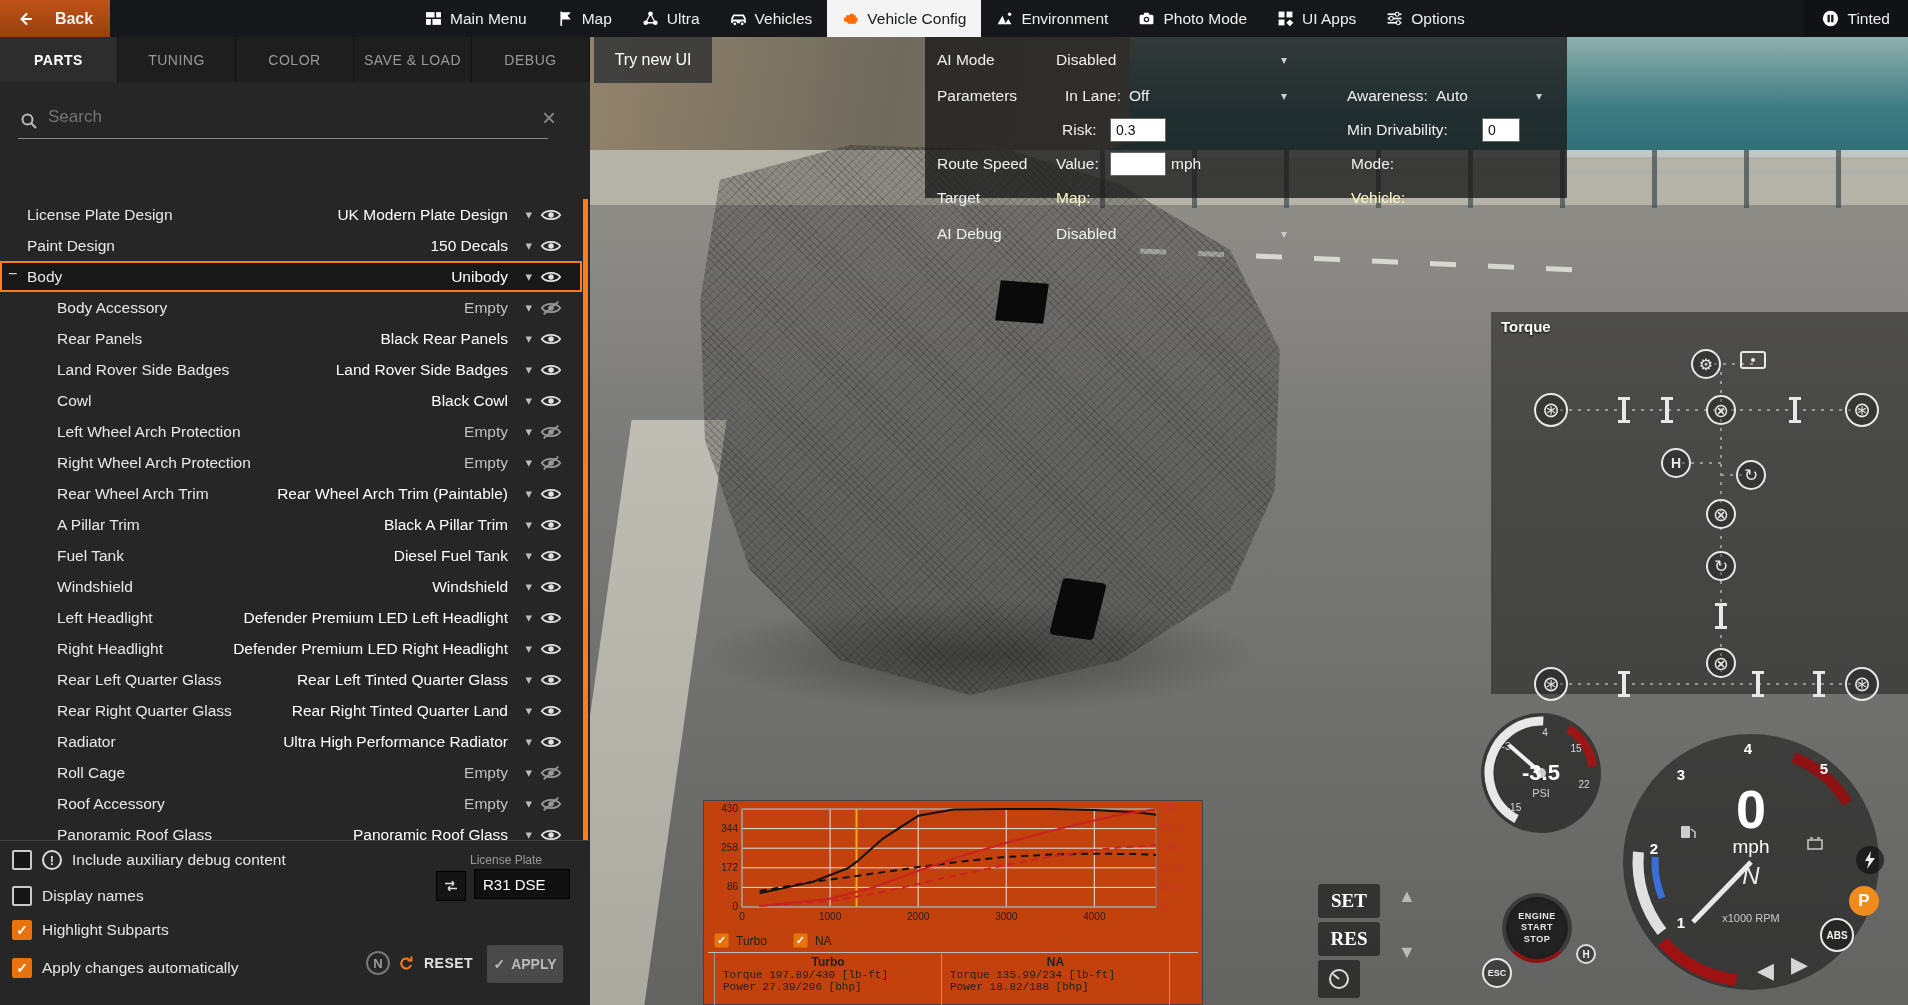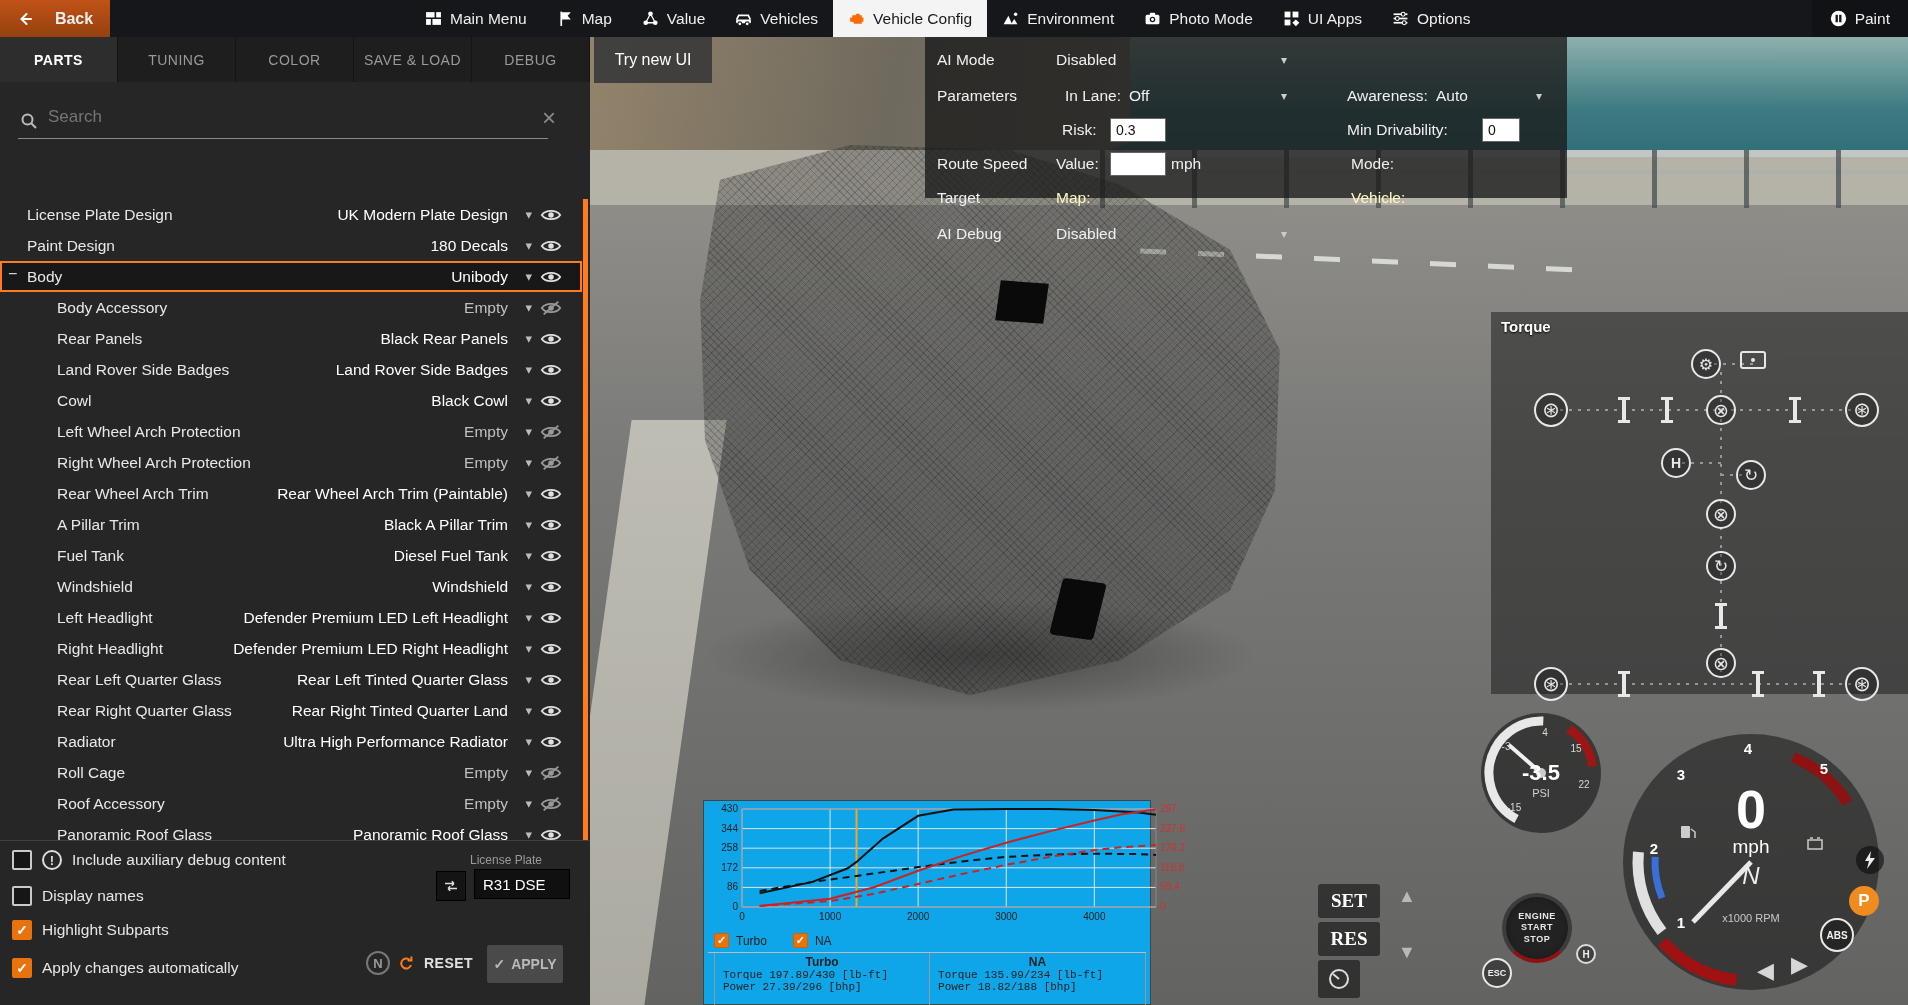--- a/index.html
+++ b/index.html
@@ -140,21 +140,21 @@
   [data-name="differential-icon"]::before{content:"⊗";font-size:19px;}
   [data-name="fan-icon"]::before{content:"⚙";font-size:16px;}
   [data-name="rotor-icon"]::before{content:"↻";font-size:17px;}
   [data-name="h-gear-icon"]::before{content:"H";font-weight:bold;font-size:14px;}
   .tq-shaft{position:absolute;width:12px;height:26px;border-top:3px solid #e8e8e8;border-bottom:3px solid #e8e8e8;}
   .tq-shaft::before{content:"";position:absolute;left:4px;top:0;width:4px;height:20px;background:#e8e8e8;}
   .tq-rect{position:absolute;width:26px;height:18px;border:2px solid #e8e8e8;border-radius:3px;}
   .tq-rect::before{content:"";position:absolute;left:9px;top:5px;width:4px;height:4px;background:#e8e8e8;border-radius:50%;}
 
   
-  #graph-panel{position:absolute;left:703px;top:800px;width:448px;height:205px;background:#0ea5e9;
+  #graph-panel{position:absolute;left:703px;top:800px;width:500px;height:205px;background:#c2410c;
       border:1px solid #444;z-index:8;padding:2px 4px;}
   #legend{display:flex;align-items:center;gap:26px;height:24px;padding-left:6px;border-bottom:1px solid #bbb;}
   .legend-item{display:flex;align-items:center;gap:7px;font-size:12px;color:#222;cursor:pointer;}
   .cb.sm{width:15px;height:15px;border-width:1px;background:#fff;border-color:#999;}
   .cb.sm.checked{background:#e8720c;border-color:#c96408;}
   .cb.sm.checked::before{font-size:11px;}
   #stats{display:flex;height:52px;font-family:"Liberation Mono",monospace;color:#222;}
   .stat-col{width:228px;padding:2px 8px;border-right:1px solid #999;}
   .stat-col:first-child{border-left:1px solid #999;margin-left:6px;}
   .stat-title{text-align:center;font-weight:bold;font-size:12px;font-family:"Liberation Sans",sans-serif;}
@@ -465,21 +465,21 @@
               <path d="M2 8 C6 2 18 2 22 8 C18 14 6 14 2 8 Z" fill="none" stroke="currentColor" stroke-width="2"></path>
               <circle cx="12" cy="8" r="3" fill="currentColor"></circle>
               <line class="slash" x1="4" y1="15" x2="20" y2="1" stroke="currentColor" stroke-width="2"></line>
             </svg>
           </span>
         </div>
 
         <div class="prow" data-name="part-row">
           <span class="expander" data-name="collapse-toggle-icon"></span>
           <span class="plabel" data-name="part-slot-label">Paint Design</span>
-          <span class="pvalue" data-name="part-value">180 Decals</span>
+          <span class="pvalue" data-name="part-value">150 Decals</span>
           <span class="caret" data-name="chevron-down-icon"></span>
           <span class="eye" data-name="eye-icon">
             <svg viewBox="0 0 24 16">
               <path d="M2 8 C6 2 18 2 22 8 C18 14 6 14 2 8 Z" fill="none" stroke="currentColor" stroke-width="2"></path>
               <circle cx="12" cy="8" r="3" fill="currentColor"></circle>
               <line class="slash" x1="4" y1="15" x2="20" y2="1" stroke="currentColor" stroke-width="2"></line>
             </svg>
           </span>
         </div>
 
@@ -839,21 +839,21 @@
       </div>
       <div class="menu-item" data-name="menu-item-mods">
         <span class="mi" data-name="mods-icon">
             <svg viewBox="0 0 16 16">
               <path d="M8 3.5 L3.5 12 M8 3.5 L12.5 12 M3.5 12 H12.5" stroke="#fff" stroke-width="1.2" fill="none"></path>
               <circle cx="8" cy="3.5" r="2.2" fill="#fff"></circle>
               <circle cx="3.5" cy="12" r="2.2" fill="#fff"></circle>
               <circle cx="12.5" cy="12" r="2.2" fill="#fff"></circle>
             </svg>
           </span>
-        <span data-name="menu-item-label">Value</span>
+        <span data-name="menu-item-label">Ultra</span>
       </div>
       <div class="menu-item" data-name="menu-item-vehicles">
         <span class="mi" data-name="vehicles-icon">
             <svg viewBox="0 0 16 16">
               <path d="M1.5 9 L3.5 5 h9 l2 4" fill="none" stroke="#fff" stroke-width="1.6"></path>
               <rect x="1" y="9" width="14" height="3.5" rx="1.2" fill="#fff"></rect>
               <circle cx="4.5" cy="13" r="1.8" fill="#fff" stroke="#15171b"></circle>
               <circle cx="11.5" cy="13" r="1.8" fill="#fff" stroke="#15171b"></circle>
             </svg>
           </span>
@@ -916,17 +916,17 @@
       </div>
     </div>
     <div id="pause-btn" data-name="pause-button">
       <span class="mi" data-name="pause-icon">
           <svg viewBox="0 0 16 16">
             <circle cx="8" cy="8" r="7.2" fill="#fff"></circle>
             <rect x="5.2" y="4.5" width="2.2" height="7" fill="#15171b"></rect>
             <rect x="8.6" y="4.5" width="2.2" height="7" fill="#15171b"></rect>
           </svg>
         </span>
-      <span data-name="pause-label">Paint</span>
+      <span data-name="pause-label">Tinted</span>
     </div>
   </div>
 
 </div>
 
 </body></html>

